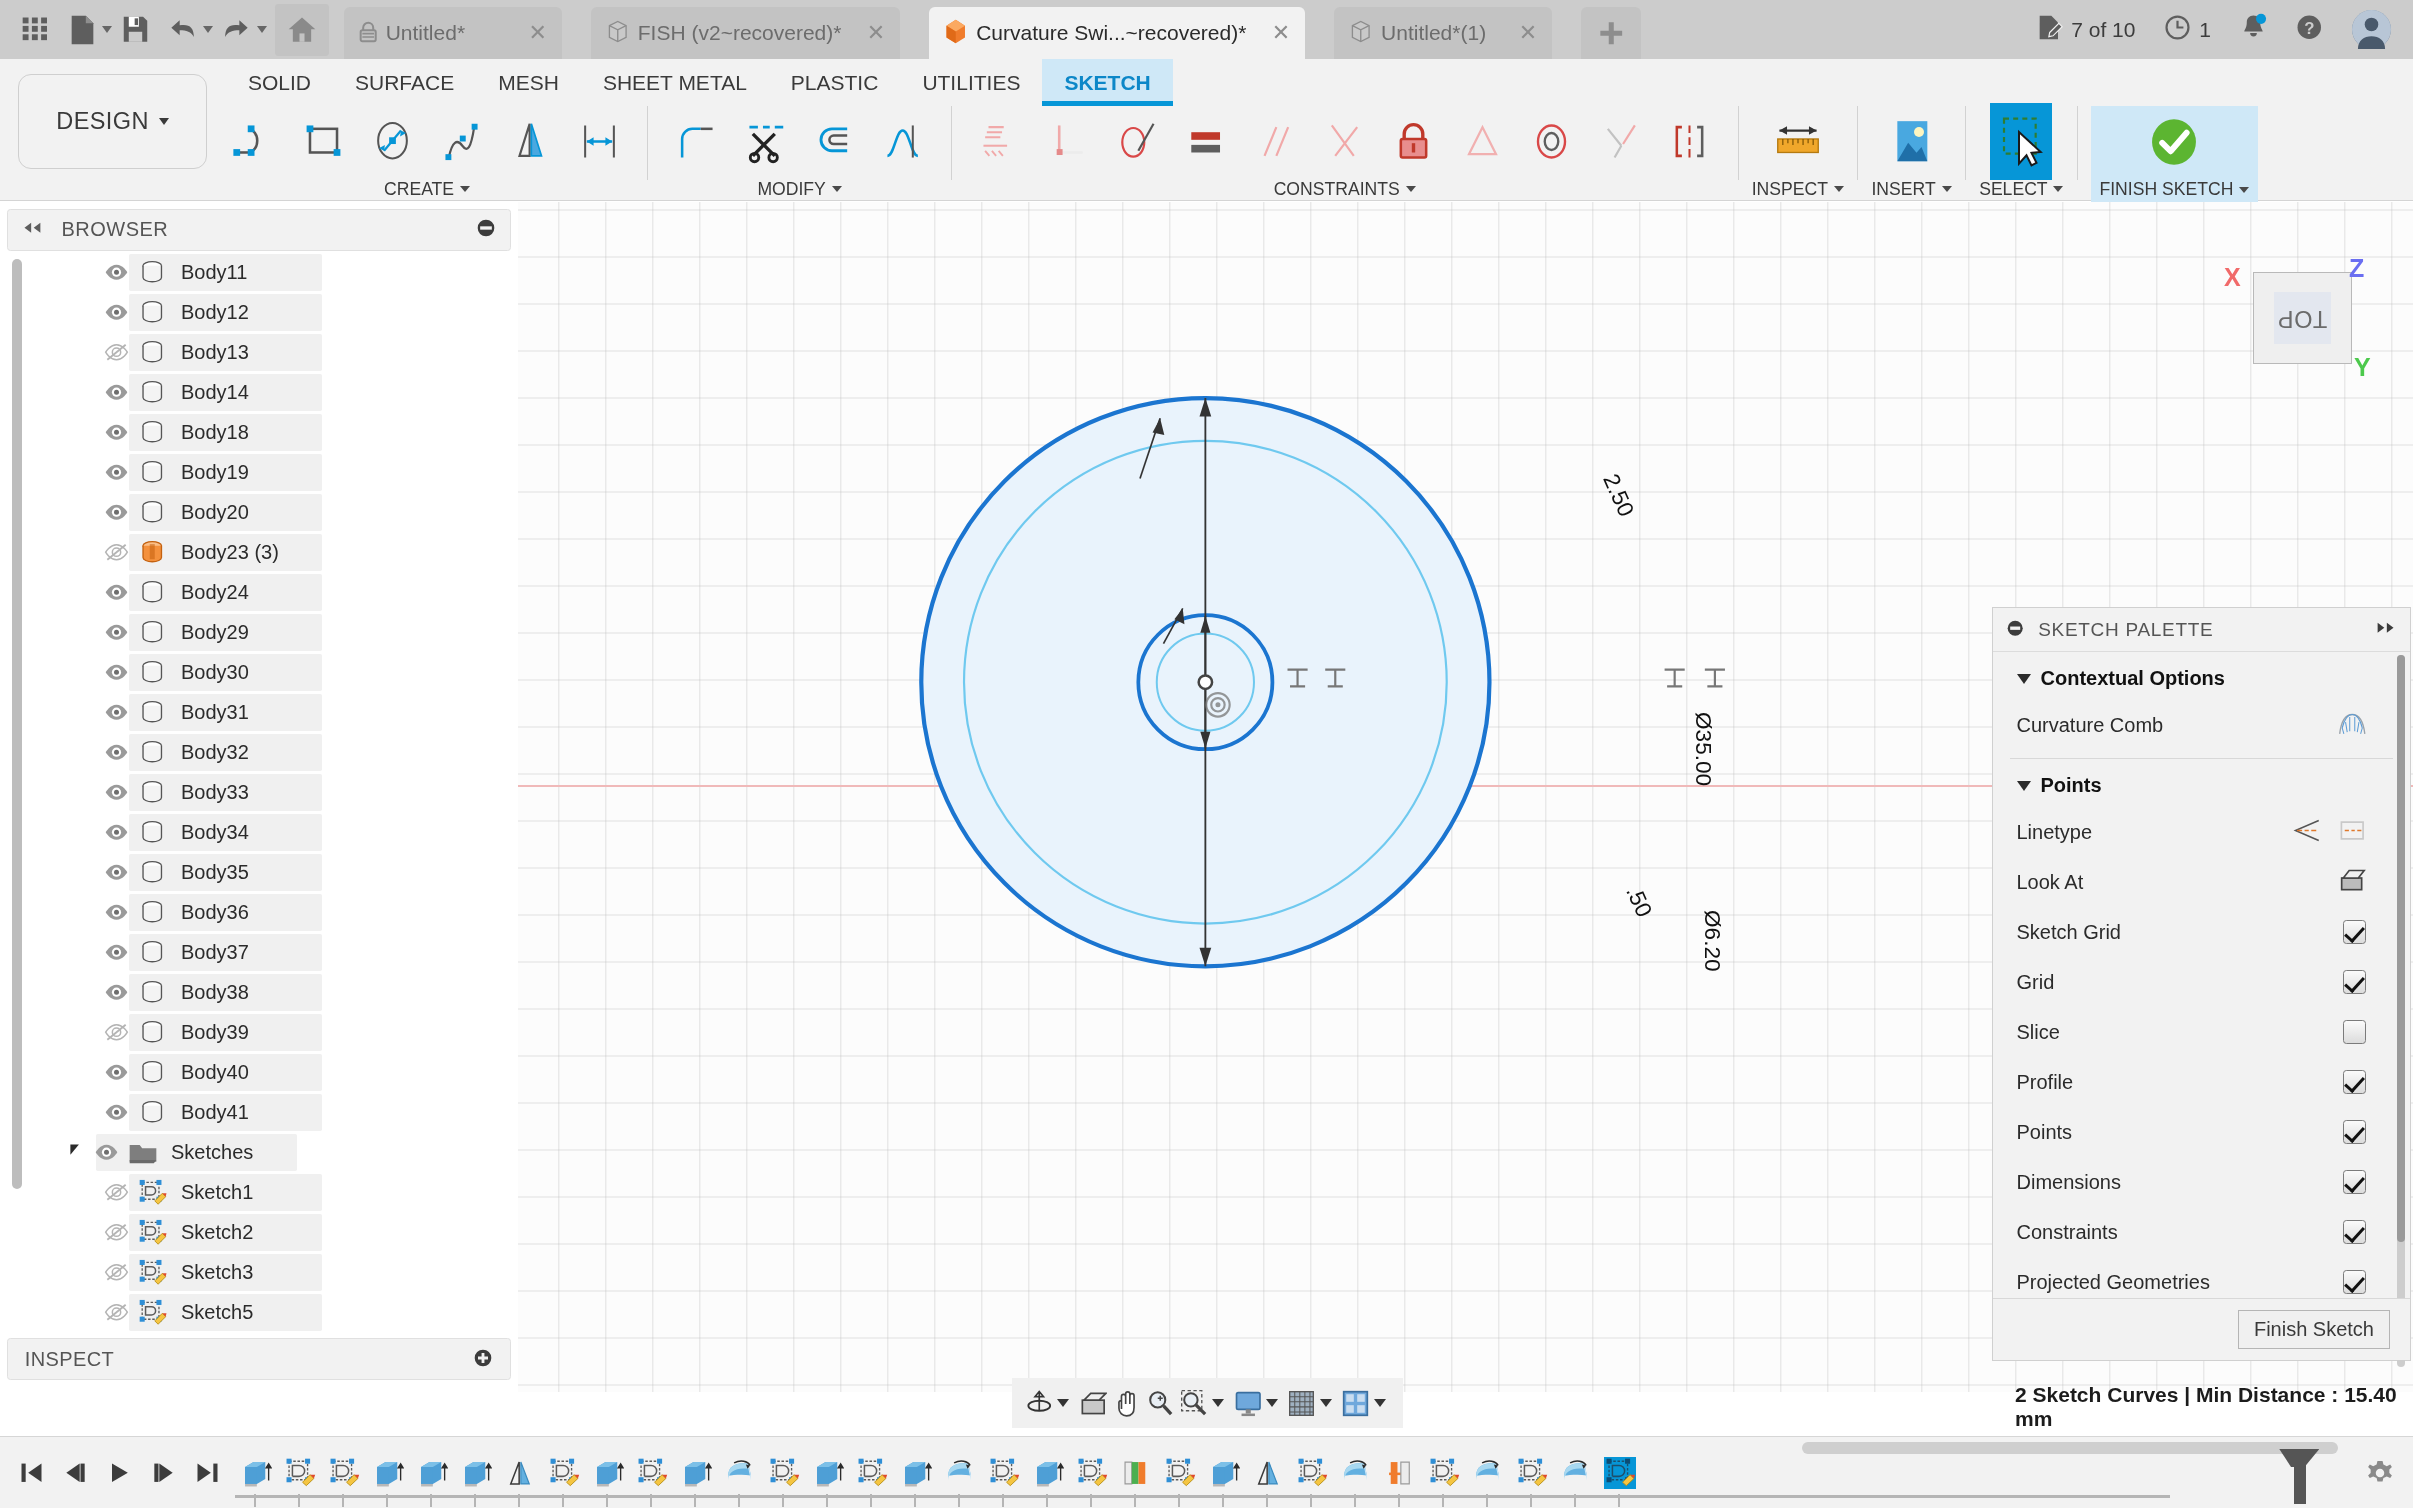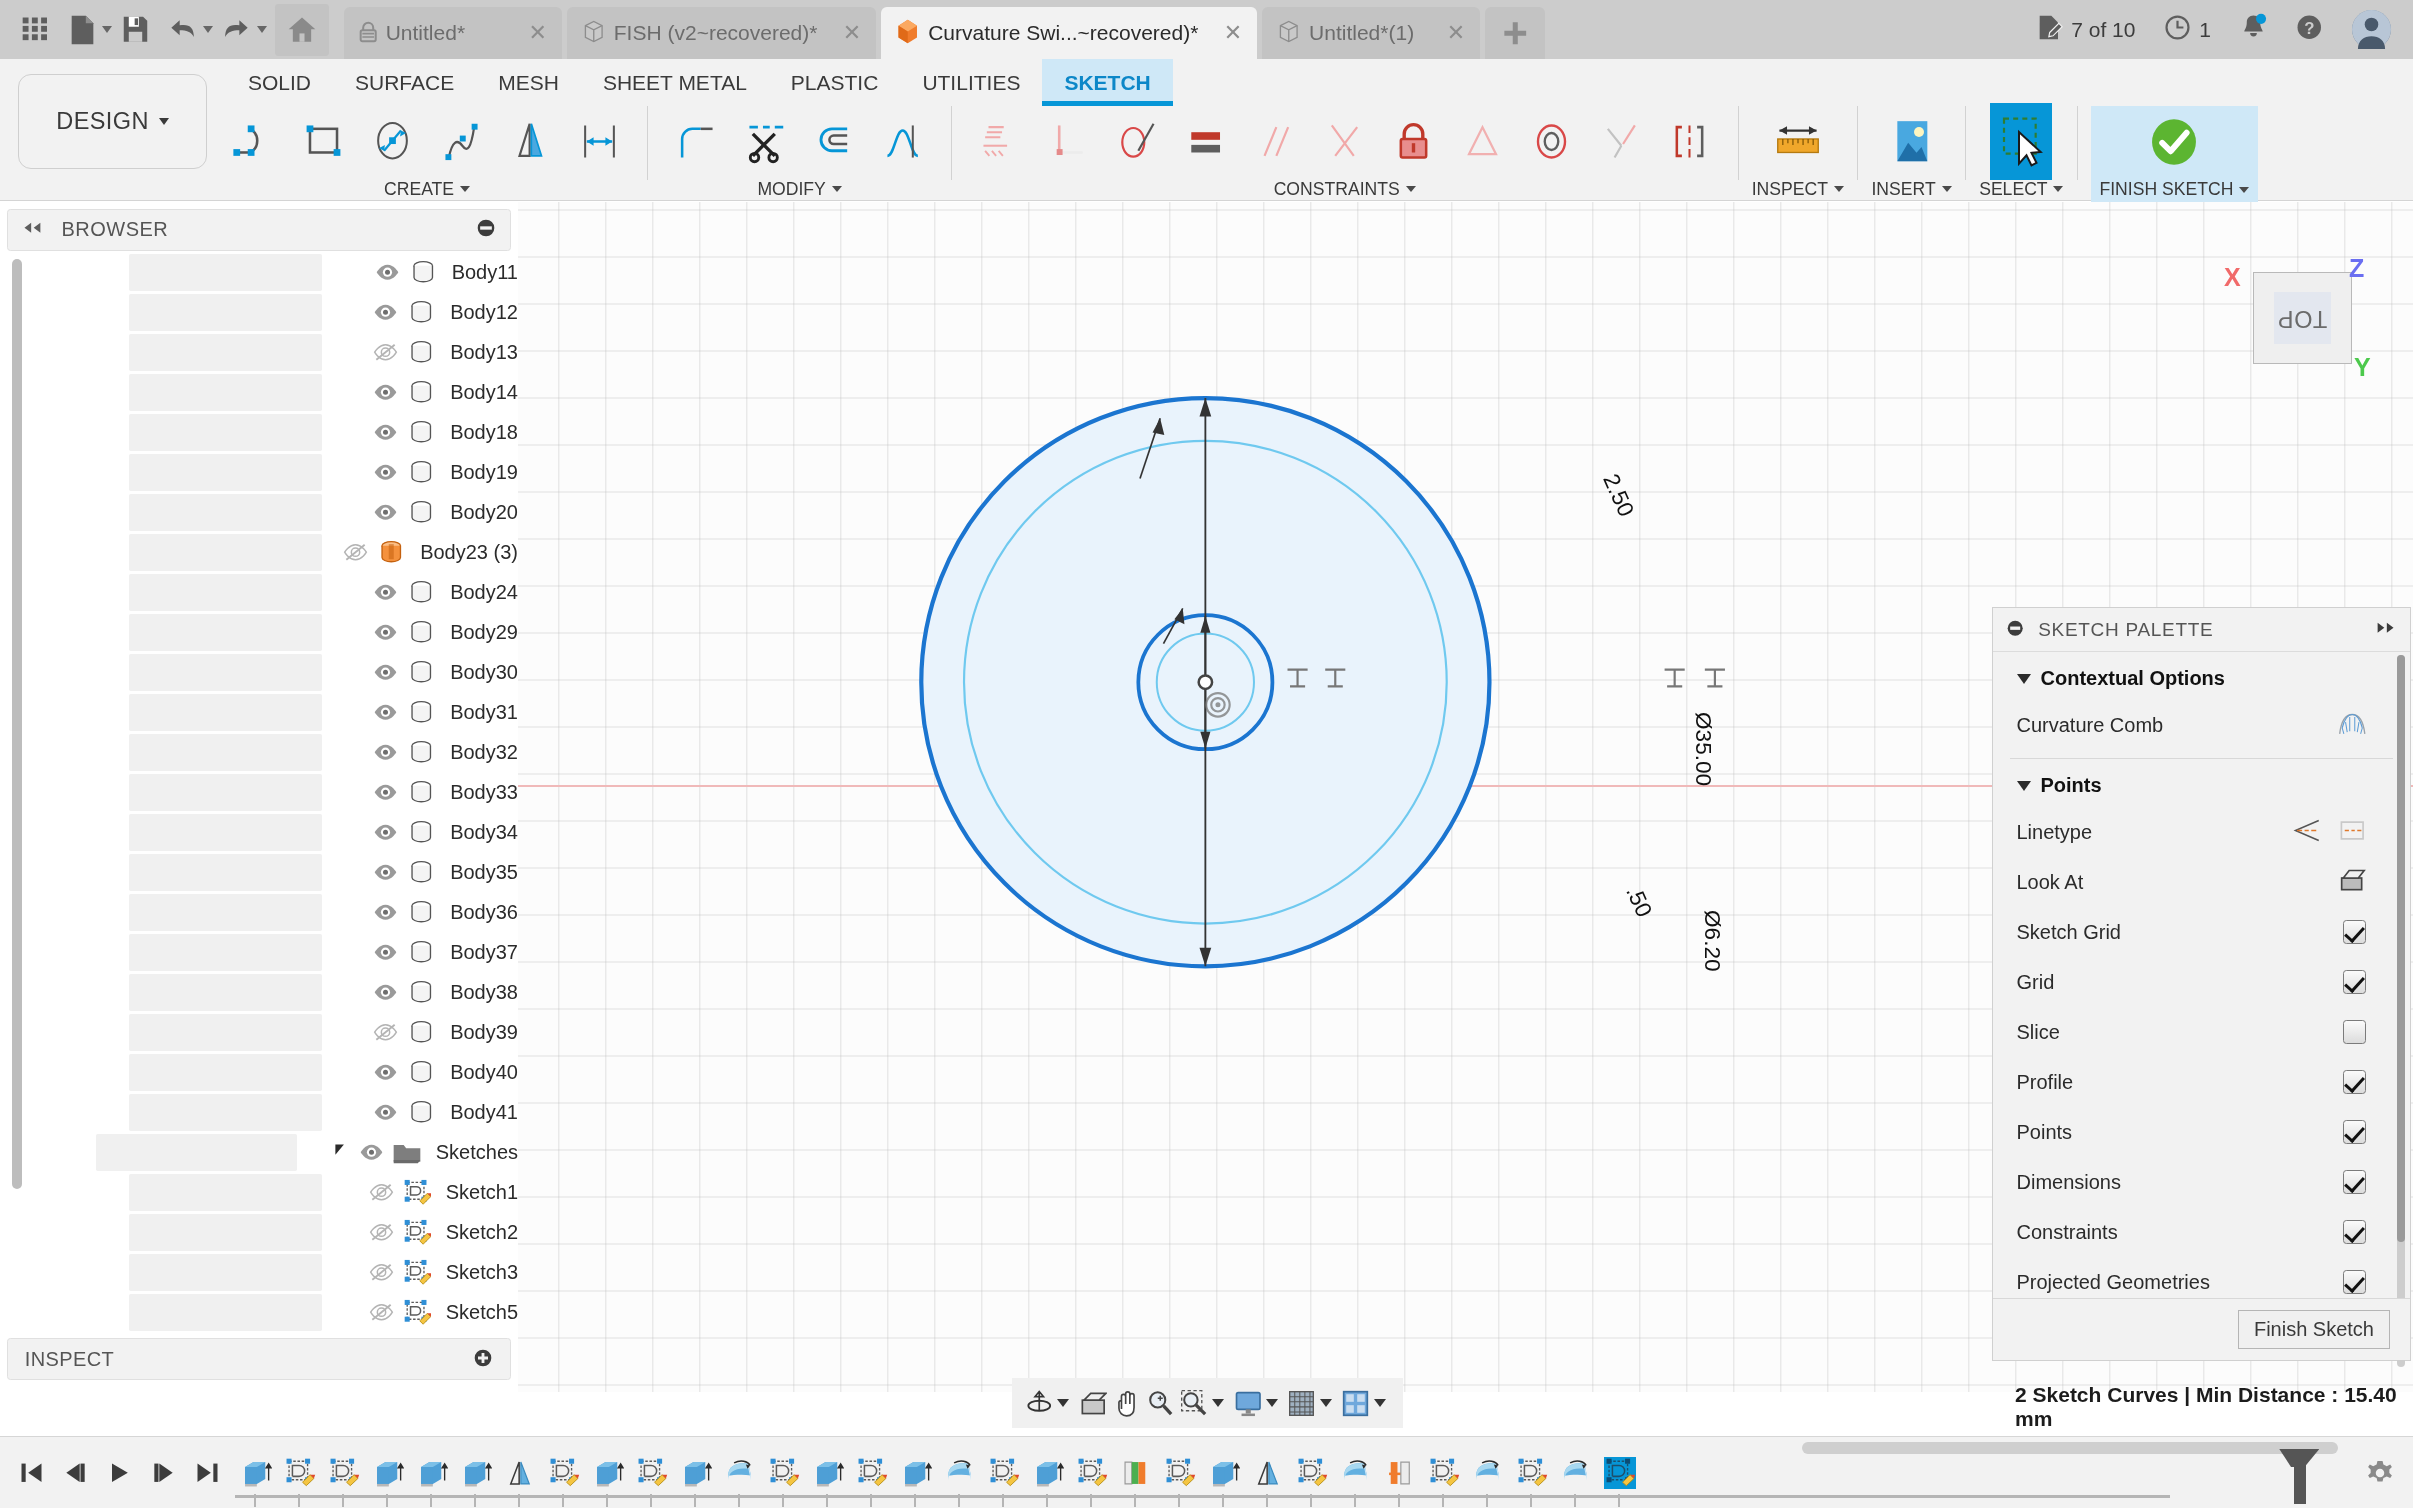--- a/index.html
+++ b/index.html
@@ -11,21 +11,21 @@
     background:#cccccc; display:flex; align-items:center; }
   .qat { display:flex; align-items:center; gap:0px; padding-left:11.7px; }
   .qbtn { width:47px; height:47px; display:flex; align-items:center; justify-content:center;
     cursor:pointer; }
   .qbtn svg { display:block; }
   .caret { width:0;height:0;border-left:5.9px solid transparent;border-right:5.9px solid transparent;
     border-top:7.5px solid #666; margin-left:-3.4px; }
   .homebtn { width:54px;height:52px; background:#c3c3c3; display:flex;align-items:center;justify-content:center;
     border-radius:3.4px; margin-left:8.4px; cursor:pointer;}
 
-  .tabs { display:flex; align-items:flex-end; height:59px; margin-left:15px; flex:1; }
+  .tabs { display:flex; align-items:flex-end; height:59px; margin-left:15px; flex:1;gap:24px; }
   .dtab { height:52px; min-width:218px; background:#c3c3c3; border-radius:5.9px 5.9px 0 0;
     display:flex; align-items:center; padding:0 15px; margin-right:5px; gap:8.4px; cursor:pointer;
     position:relative; }
   .dtab.active { background:#f2f2f2; }
   .dtab .tlabel { font-size:21px; color:#6c6c6c; white-space:nowrap; }
   .dtab.active .tlabel { color:#2b2b2b; }
   .dtab .tclose { font-size:22px; color:#8d8d8d; margin-left:auto; padding-left:17px; cursor:pointer; }
   .plustab { width:60px; height:52px; background:#c3c3c3; border-radius:5.9px 5.9px 0 0;
     display:flex; align-items:center; justify-content:center; cursor:pointer; }
 
@@ -59,21 +59,21 @@
     justify-content:center; padding:0 8.4px; cursor:pointer;}
   .selbtn { background:#0696d7; }
 
   
   .browser { position:absolute; left:0; top:202px; width:518px; height:1190px;
      background:#fff; }
   .bhead { position:absolute; left:6.7px; top:6.7px; width:504px; height:42px; background:#f2f2f2;
      border:0.8px solid #e0e0e0; border-radius:3.4px; display:flex; align-items:center; padding:0 13.4px; }
   .bhead .btitle { font-size:20px; color:#555; margin-left:18.4px; letter-spacing:0.5px; }
   .btree { position:absolute; left:0; top:50px; width:518px; height:1089px; overflow:hidden; }
-  .trow { height:40px; display:flex; align-items:center; position:relative;justify-content:flex-end; }
+  .trow { height:40px; display:flex; align-items:center; position:relative; }
   .trow .rowbg { position:absolute; left:129px; height:37px; top:1.7px; background:#f0f0f0; border-radius:1.7px; }
   .eye { width:35px; display:flex; align-items:center; justify-content:center; cursor:pointer; z-index:2; }
   .bicon { width:37px; display:flex; align-items:center; justify-content:center; z-index:2; }
   .tname { font-size:20px; color:#2b2b2b; z-index:2; margin-left:10px; }
   .scrollv { position:absolute; left:11.7px; top:57px; width:10px; height:930px; background:#bdbdbd; border-radius:5px; }
   .comments { position:absolute; left:6.7px; bottom:11.7px; width:504px; height:42px; background:#f2f2f2;
      border:0.8px solid #e0e0e0; border-radius:3.4px; display:flex; align-items:center; padding:0 17px; }
   .comments .ctitle { font-size:20px; color:#555; letter-spacing:0.4px; }
 
   

